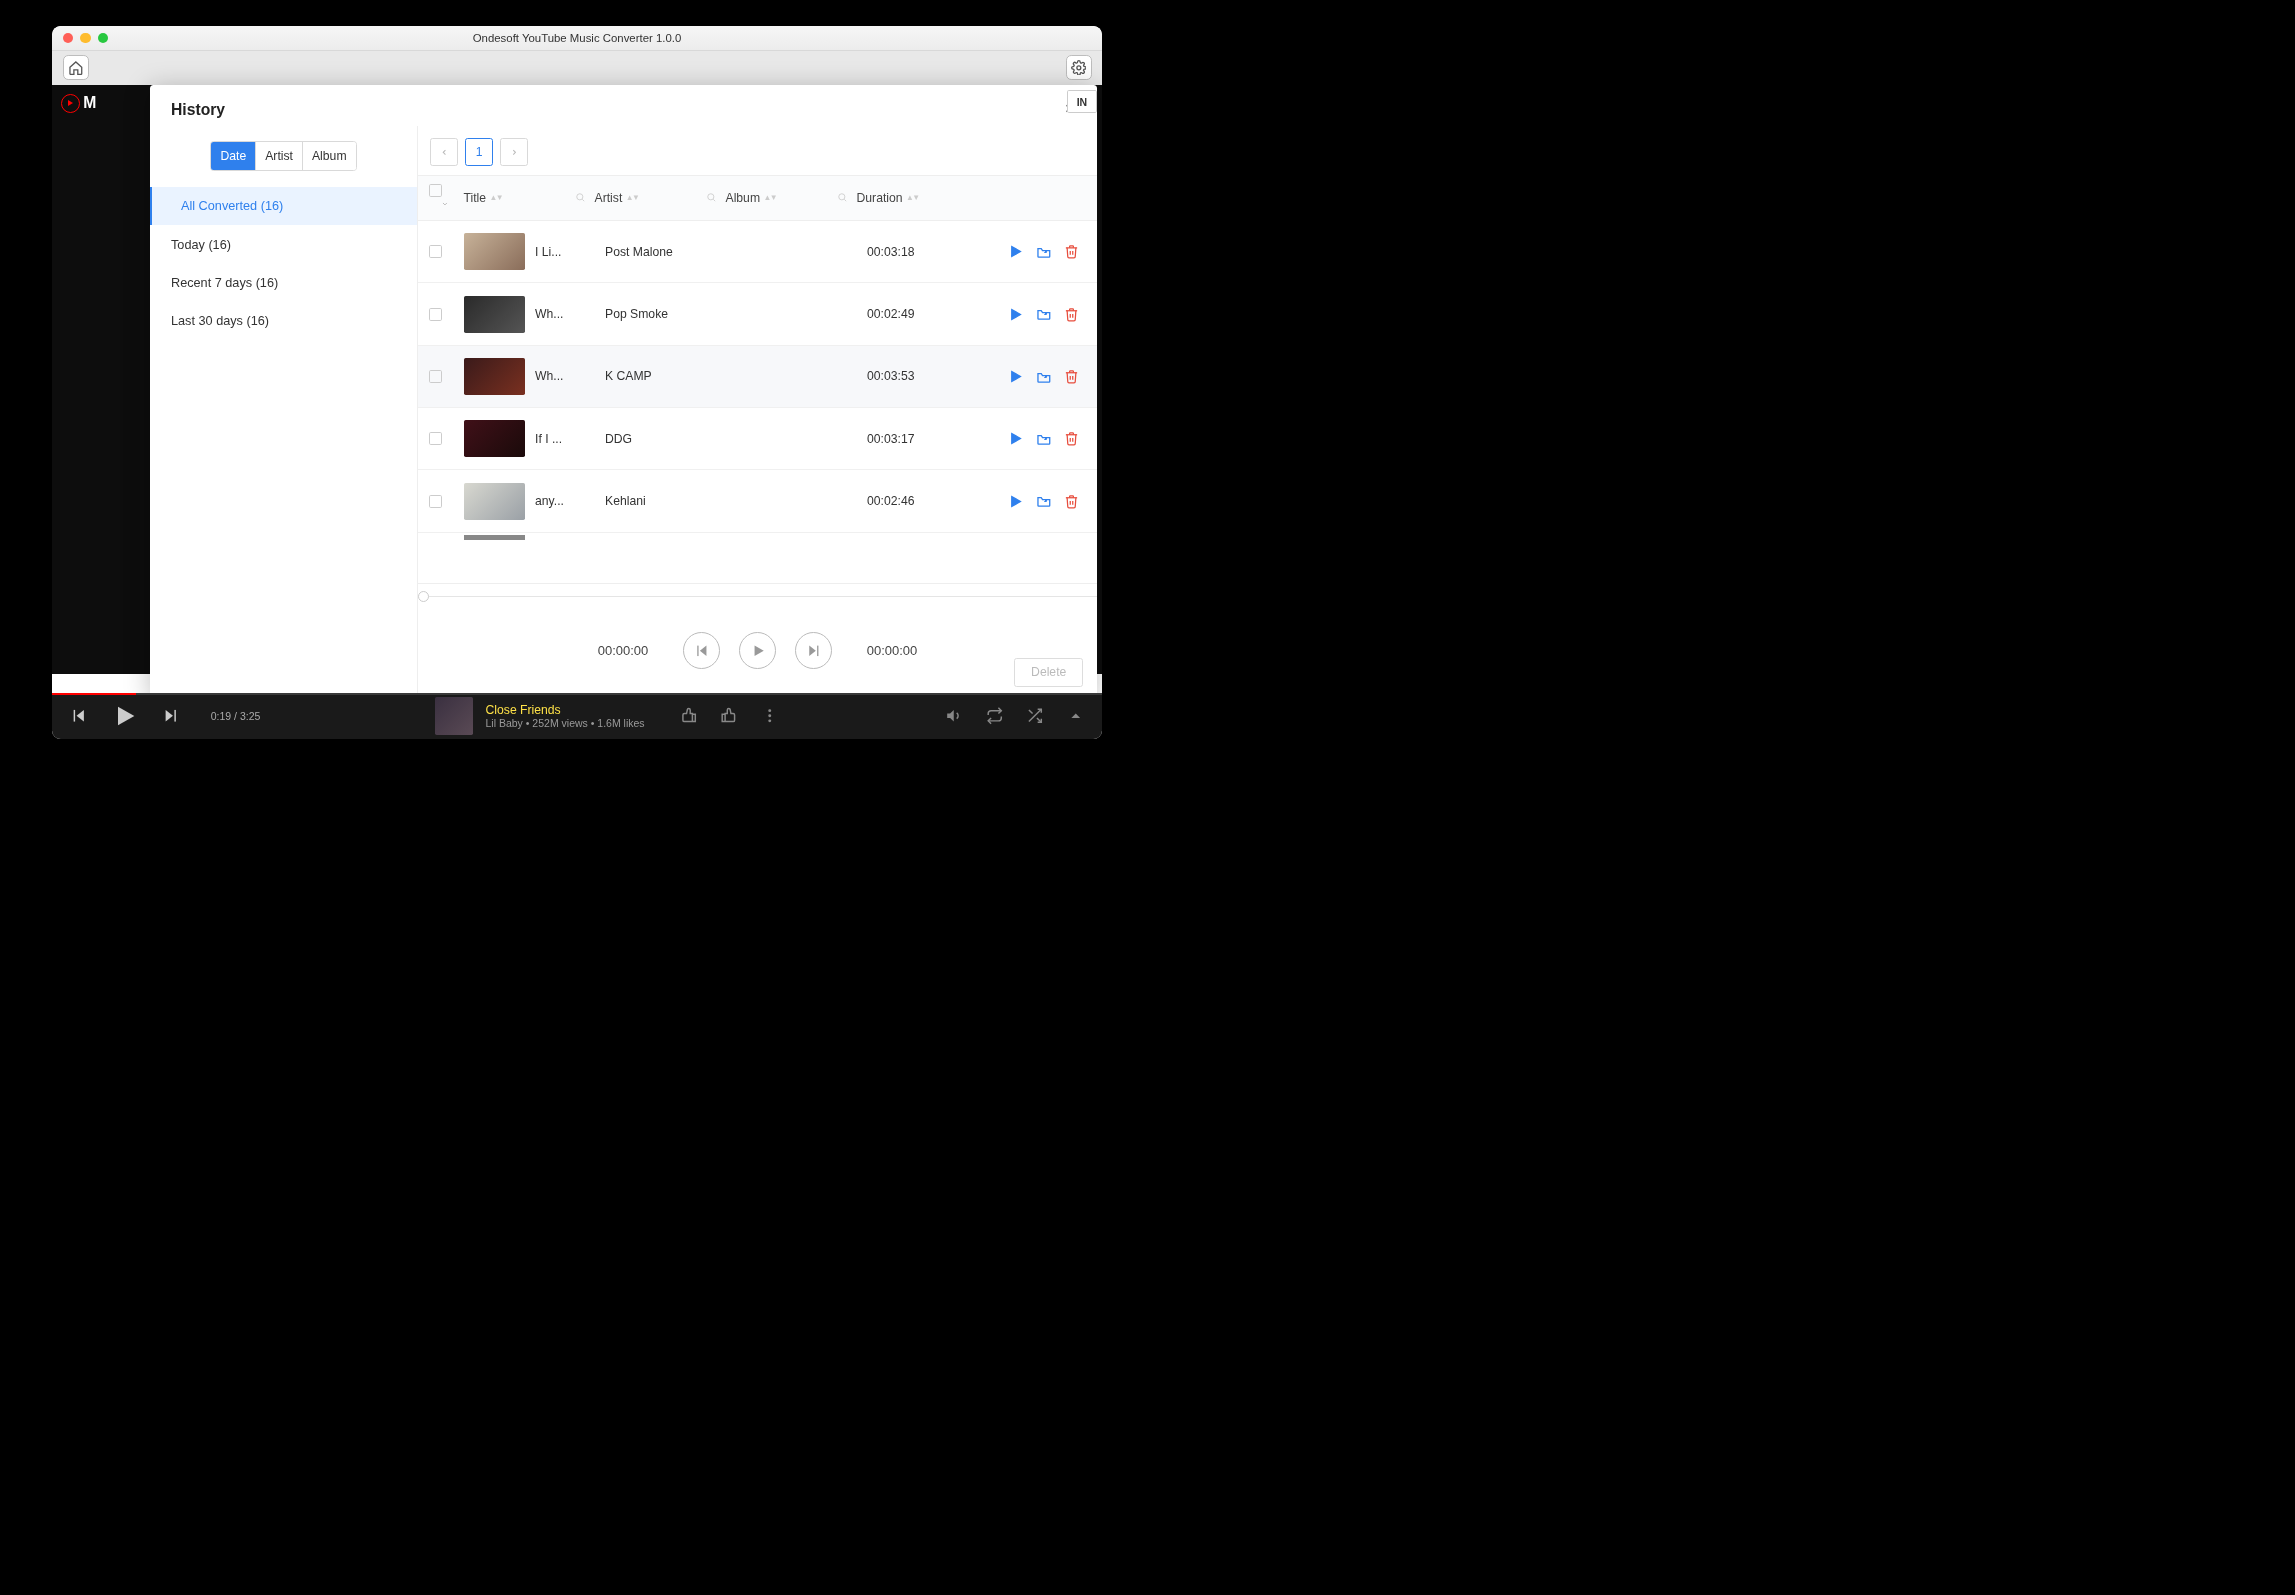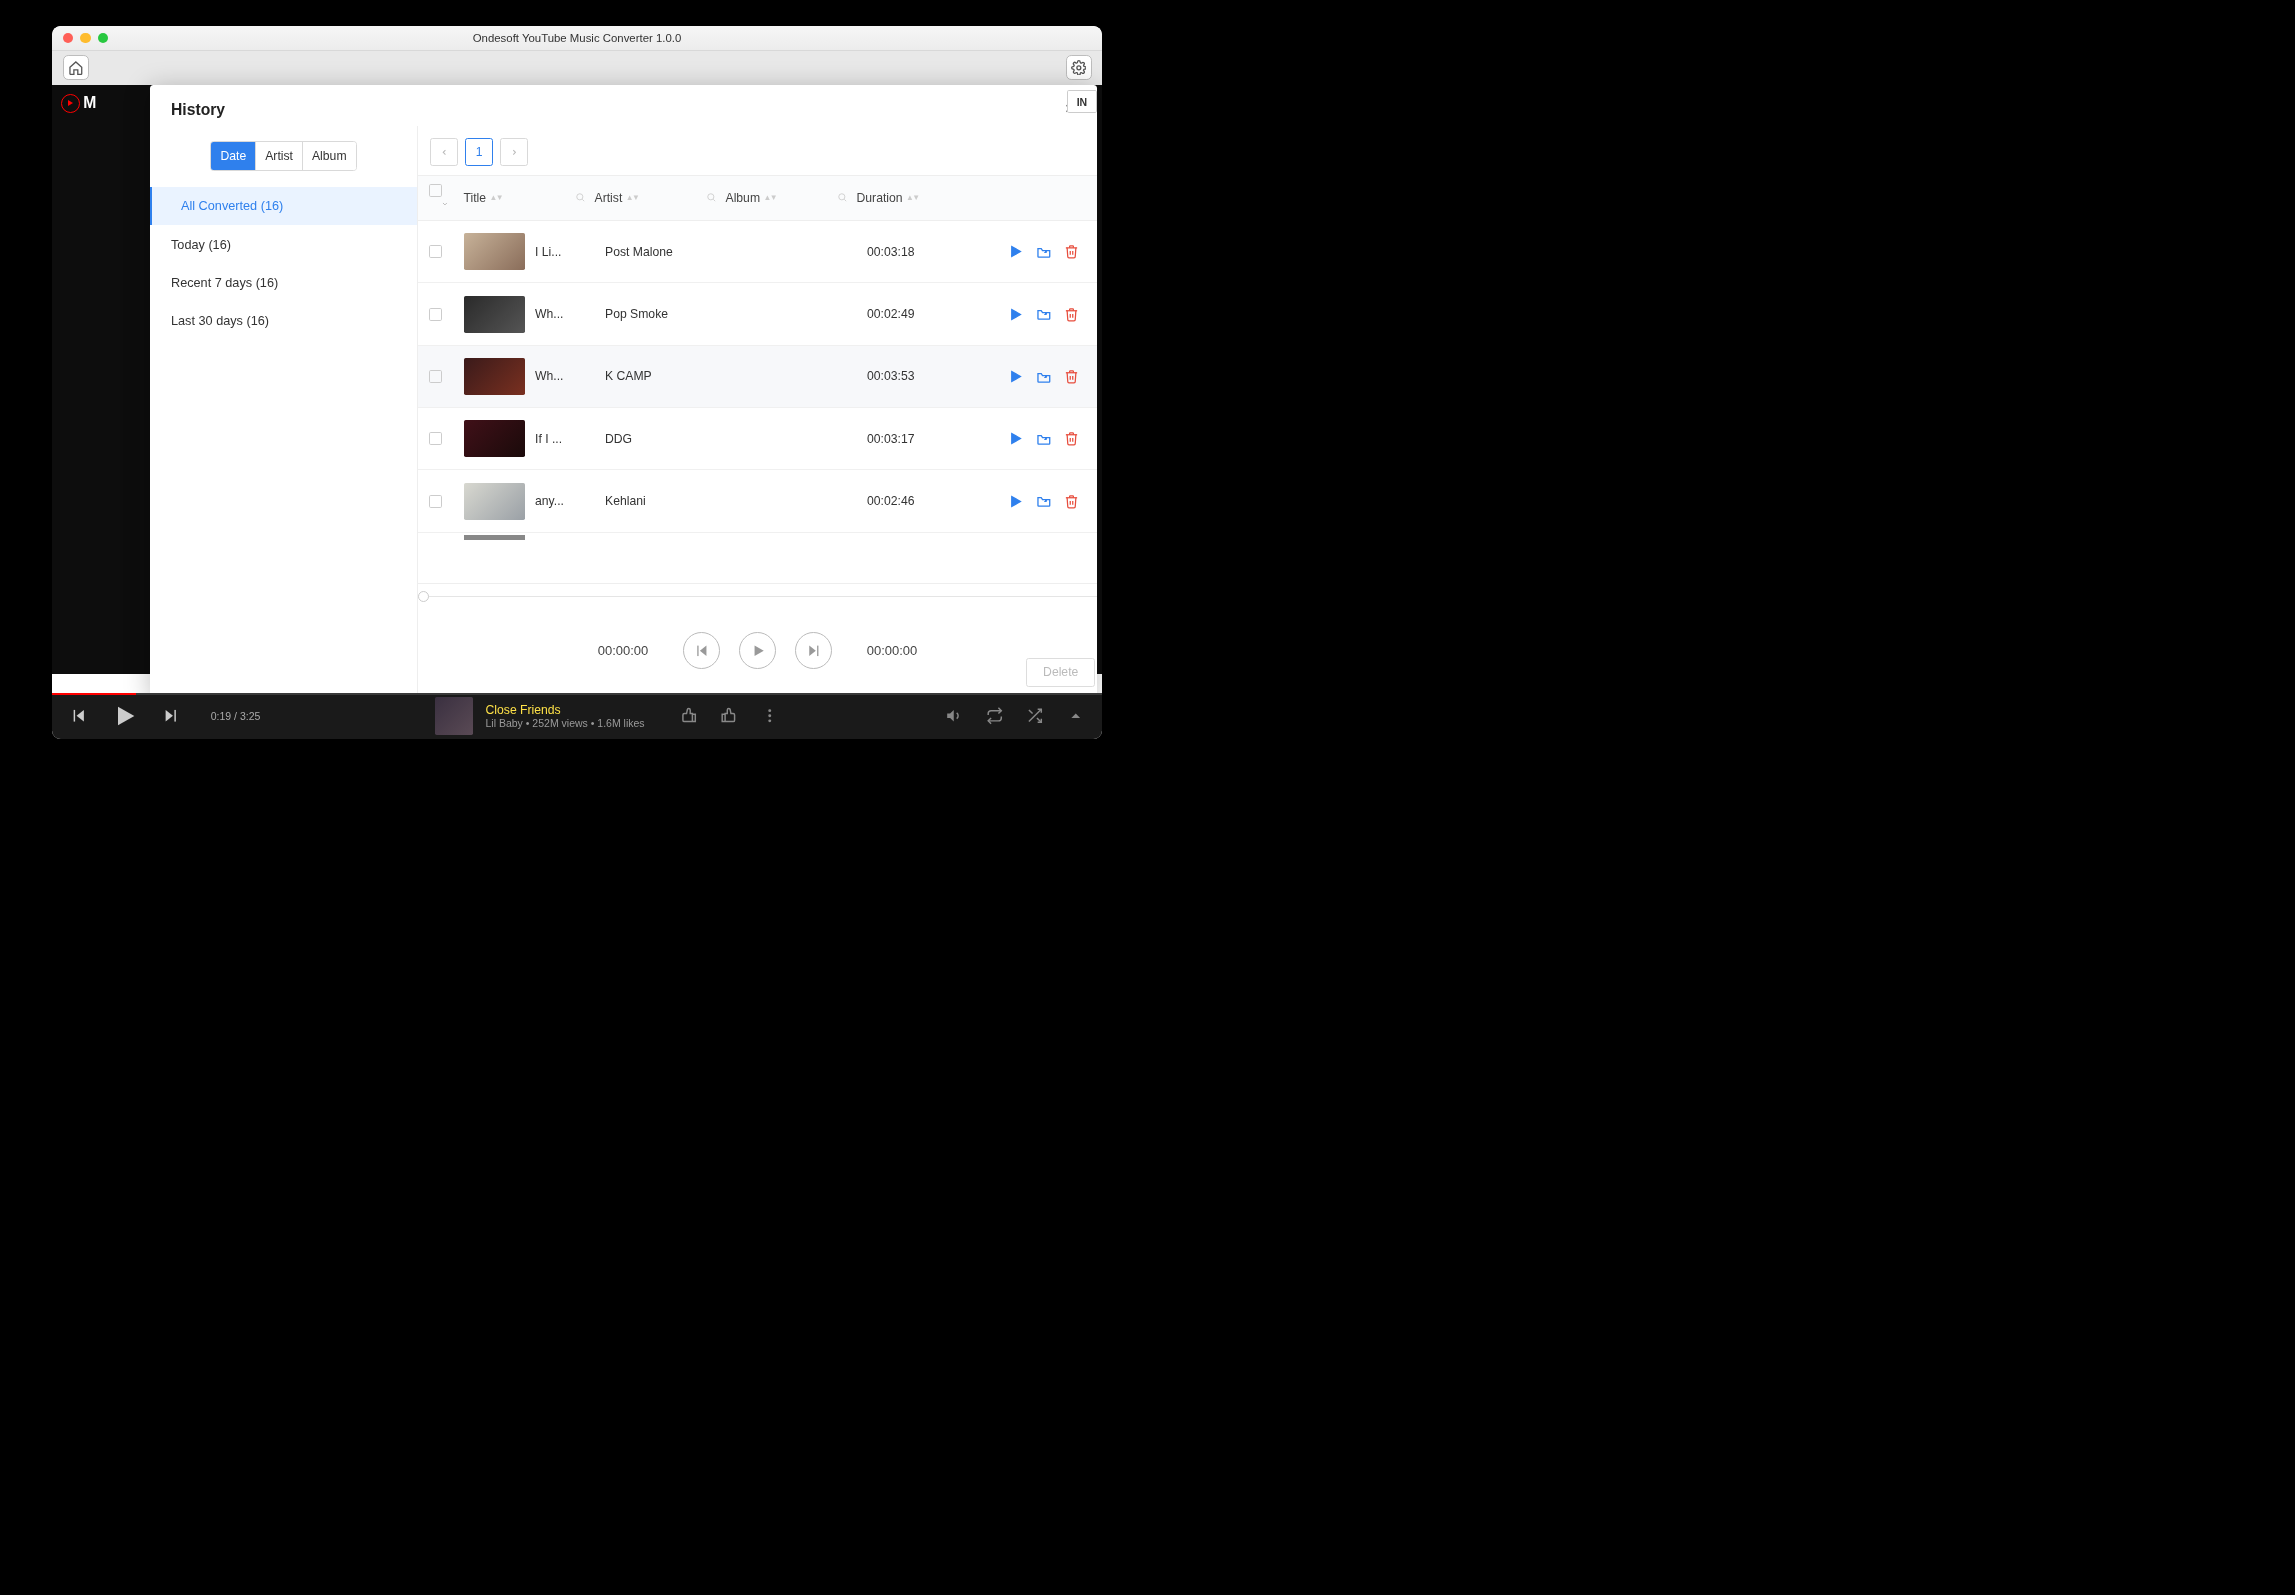--- a/index.html
+++ b/index.html
@@ -244,21 +244,21 @@
     color:#555;
   }
   .time-txt { font-size:13px; color:#444; margin:0 15.7px;}
   .circ-btn {
     width:37px; height:37px; border:1.7px solid #bbb; border-radius:50%;
     display:flex; align-items:center; justify-content:center; color:#999;
     cursor:pointer;
   }
   .circ-btn.big { width:37px; height:37px;}
   .delete-footer {
-    position:absolute; right:2px; bottom:10.5px;
+    position:absolute; right:14px; bottom:10.5px;
     padding:6.1px 15.7px; border:0.9px solid #ddd; border-radius:2.6px;
     color:#bbb; font-size:12.2px; background:#fff;
   }
 
   
   .yt-player {
     position:absolute; left:0; right:0; bottom:0; height:46px;
     background:#1a1a1a;
     display:flex; align-items:center;
     color:#aaa;

